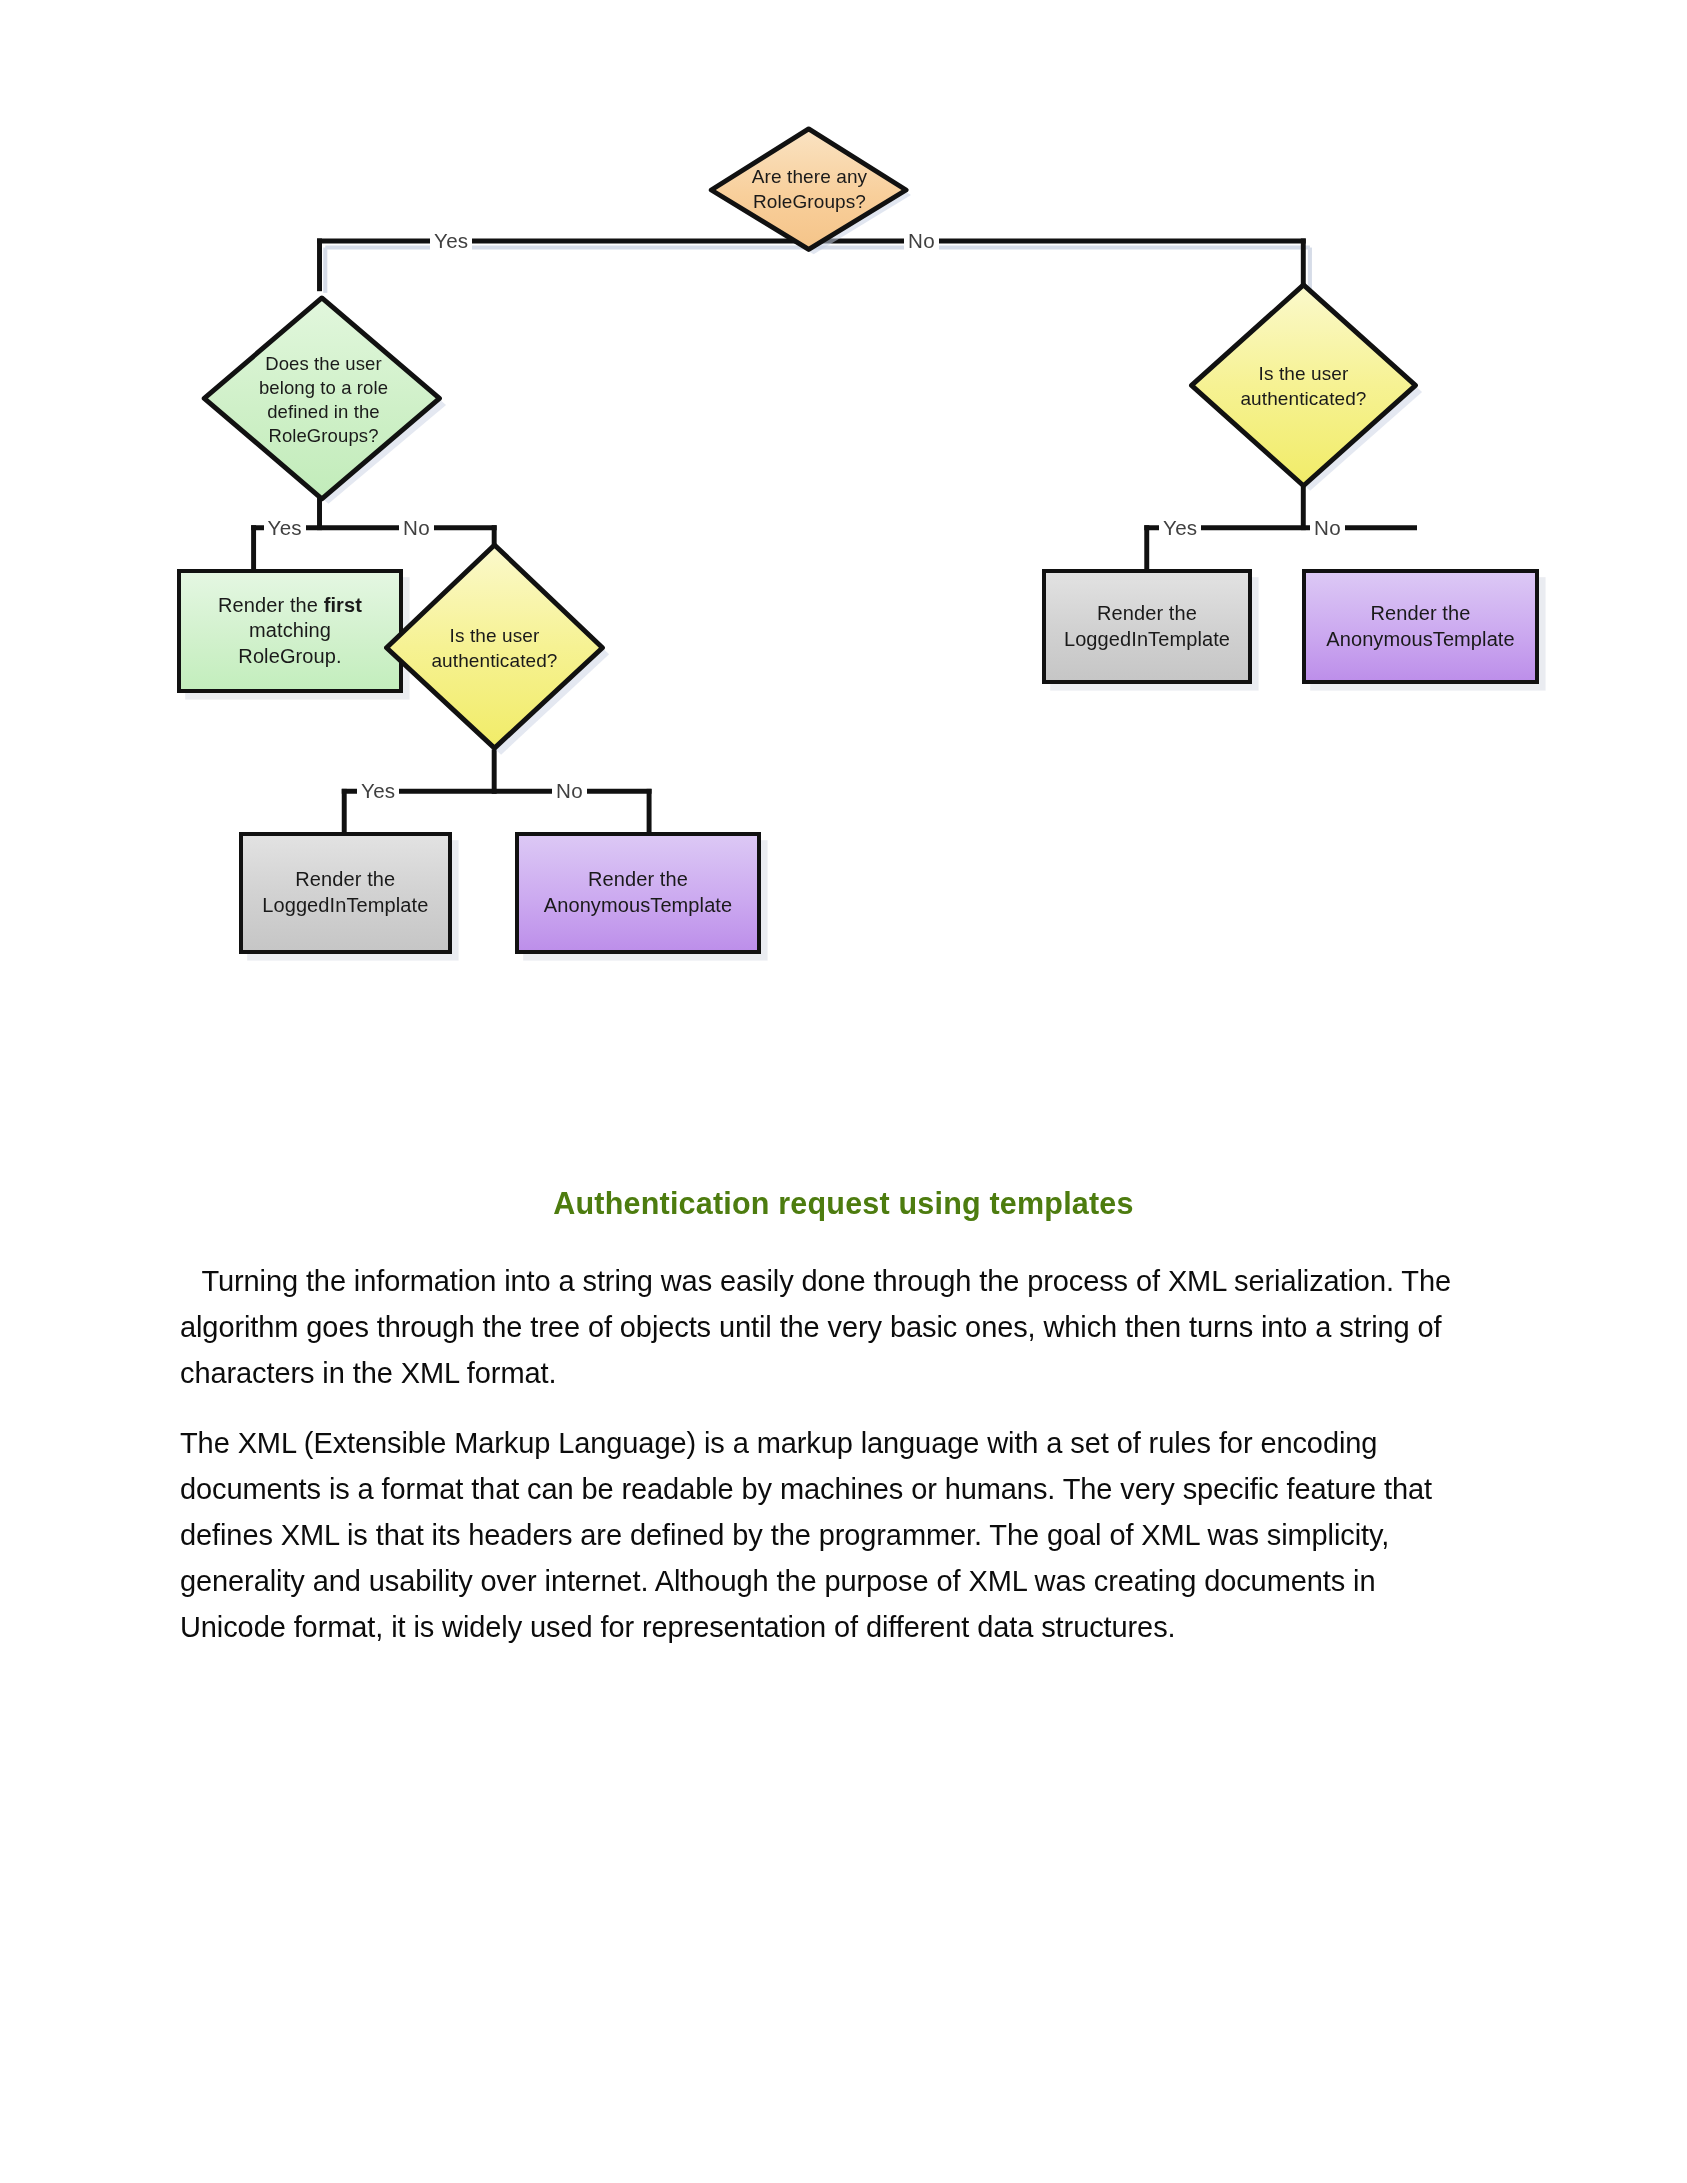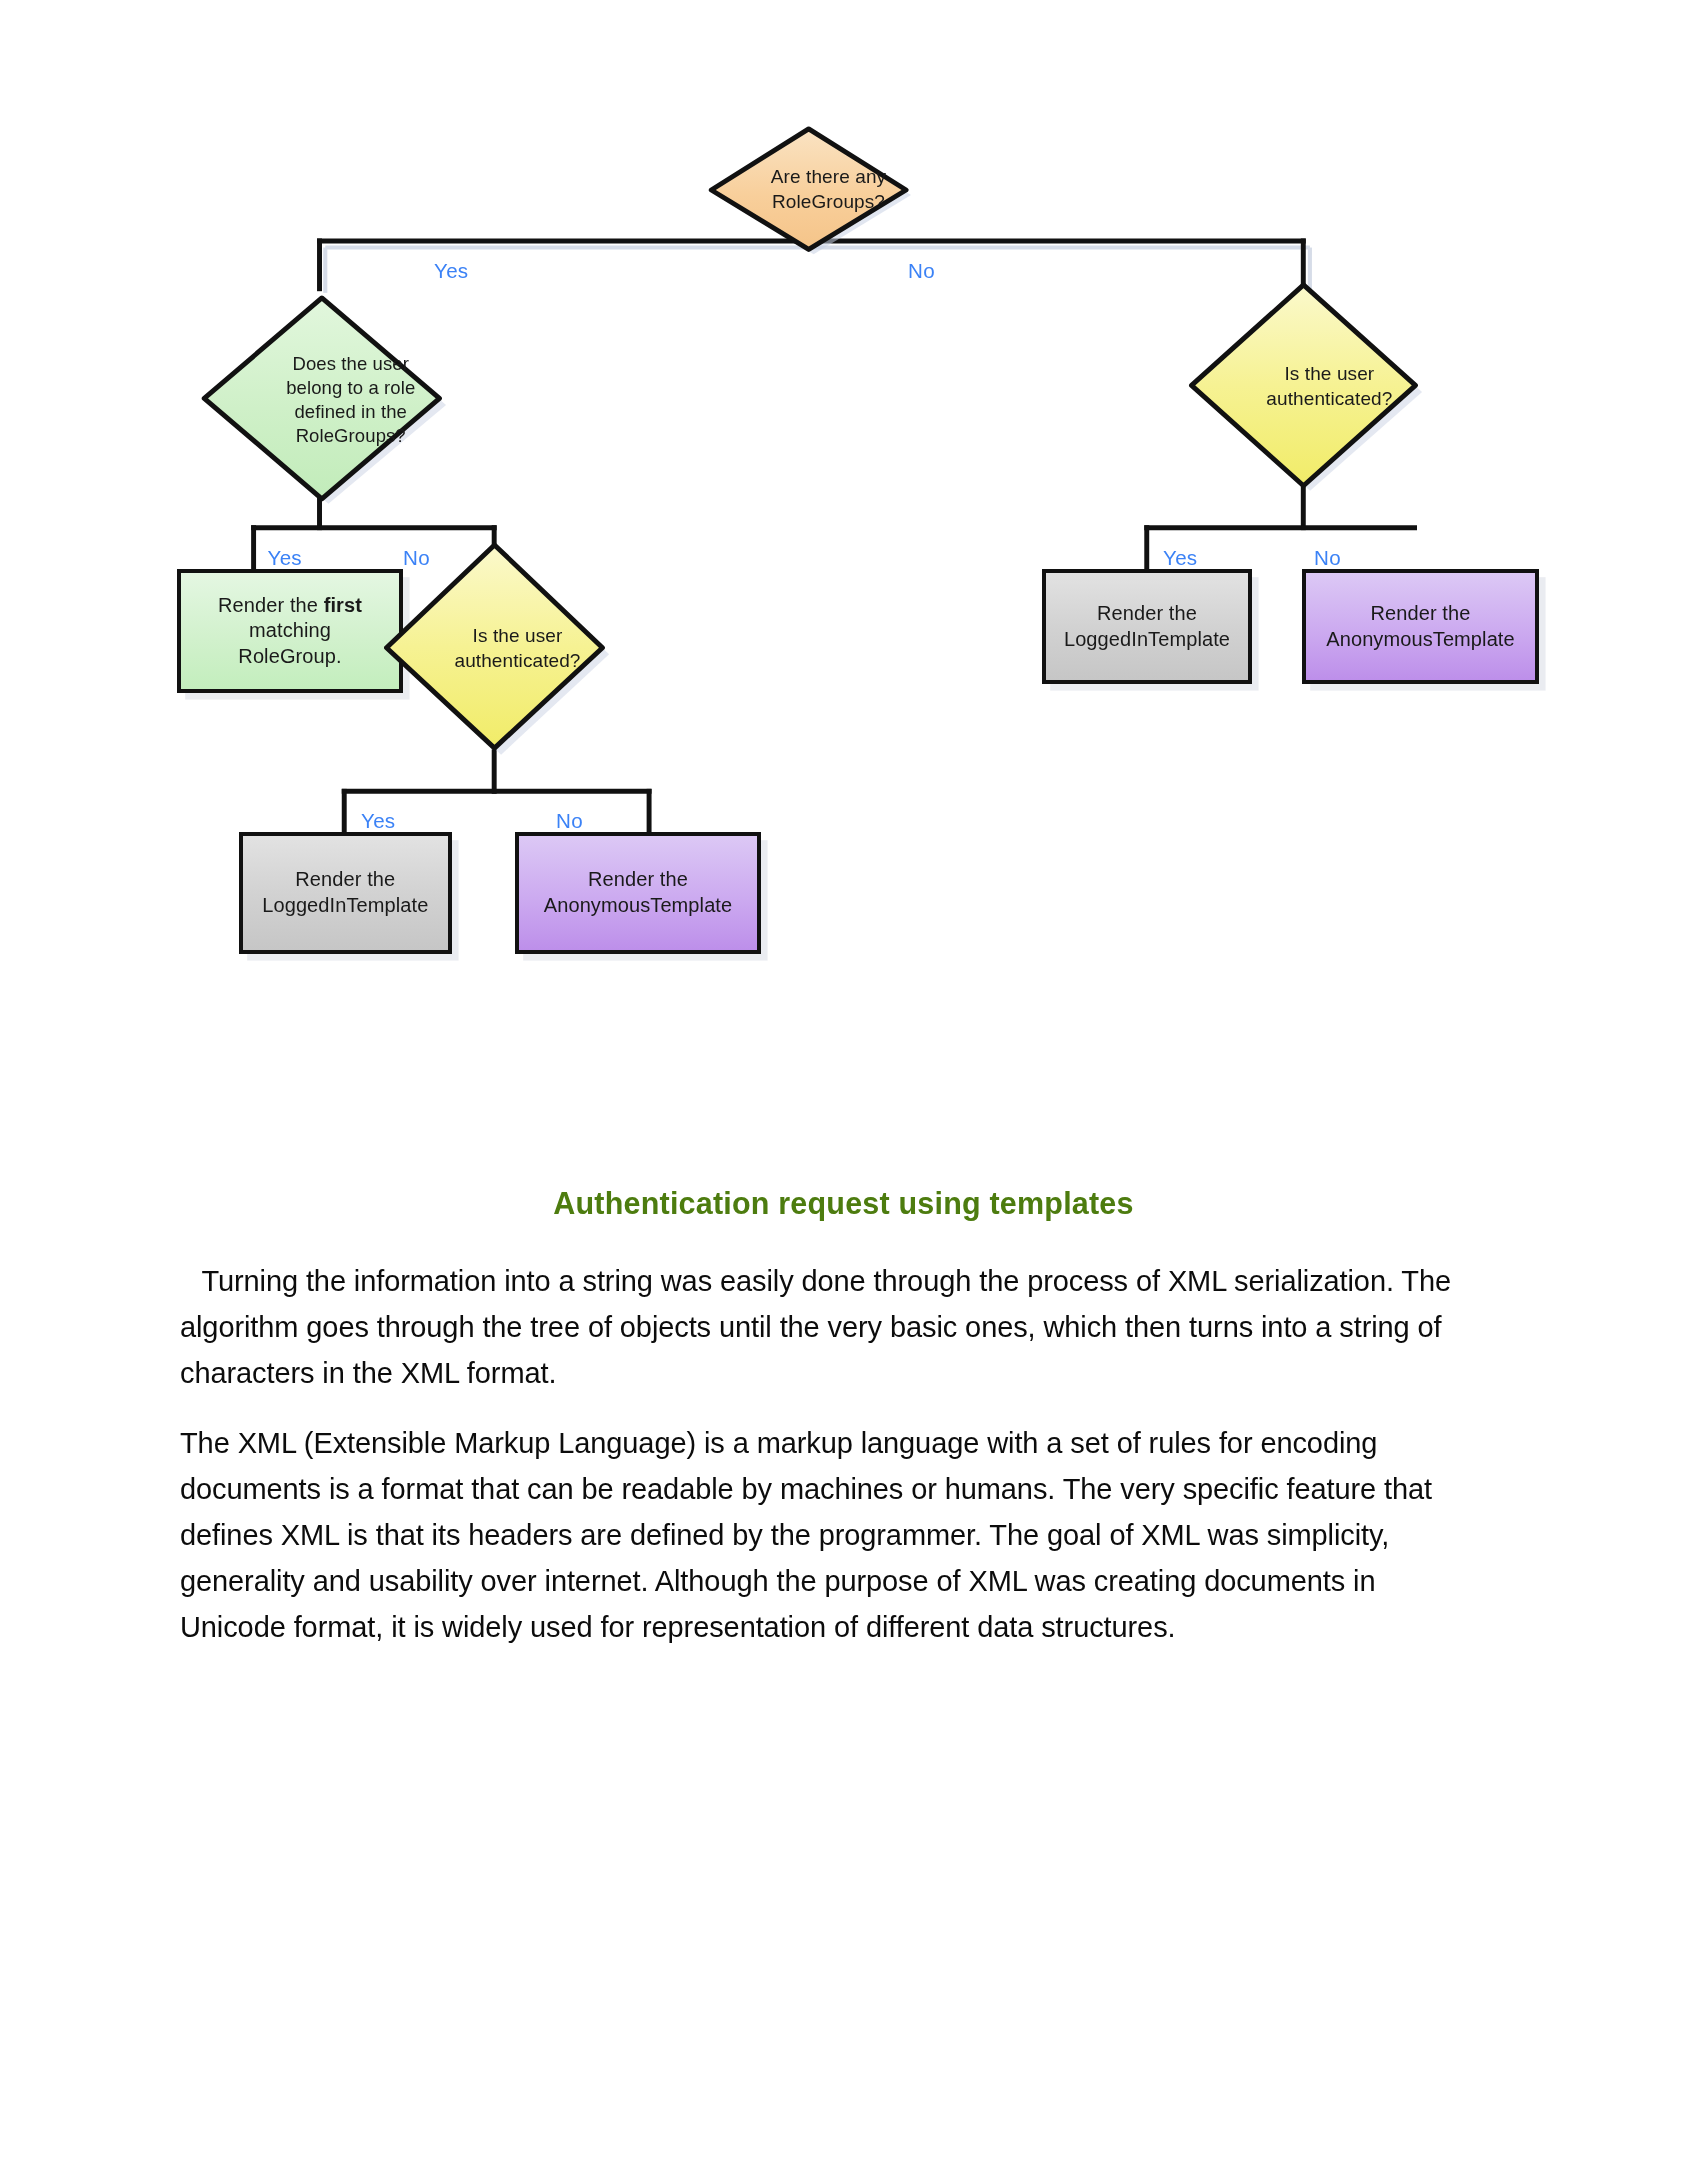--- a/index.html
+++ b/index.html
@@ -78,38 +78,37 @@
     width: 100%; height: 100%;
   }
   .diamond .dlabel {
     position: absolute;
     left: 14%;
     top: 0;
     width: 72%;
     height: 100%;
     display: flex;
     align-items: center;
-    justify-content: flex-end;
+    justify-content: center;
     text-align: center;
     color: #1a1a1a;
     line-height: 1.3;
     letter-spacing: 0.1px;
     pointer-events: none;
   }
 
   
   .edge-label {
     position: absolute;
-    color: #3b82f6;
+    color: #404040;
     background: #ffffff;
     padding: 0 4.1px;
     line-height: 1;
     letter-spacing: 0.2px;
     white-space: nowrap;
-    margin-top: 30px;
   }
 
   
   .caption {
     position: absolute;
     left: 0;
     top: 1186px;
     width: 1687px;
     text-align: center;
     color: #4d7c0f;

